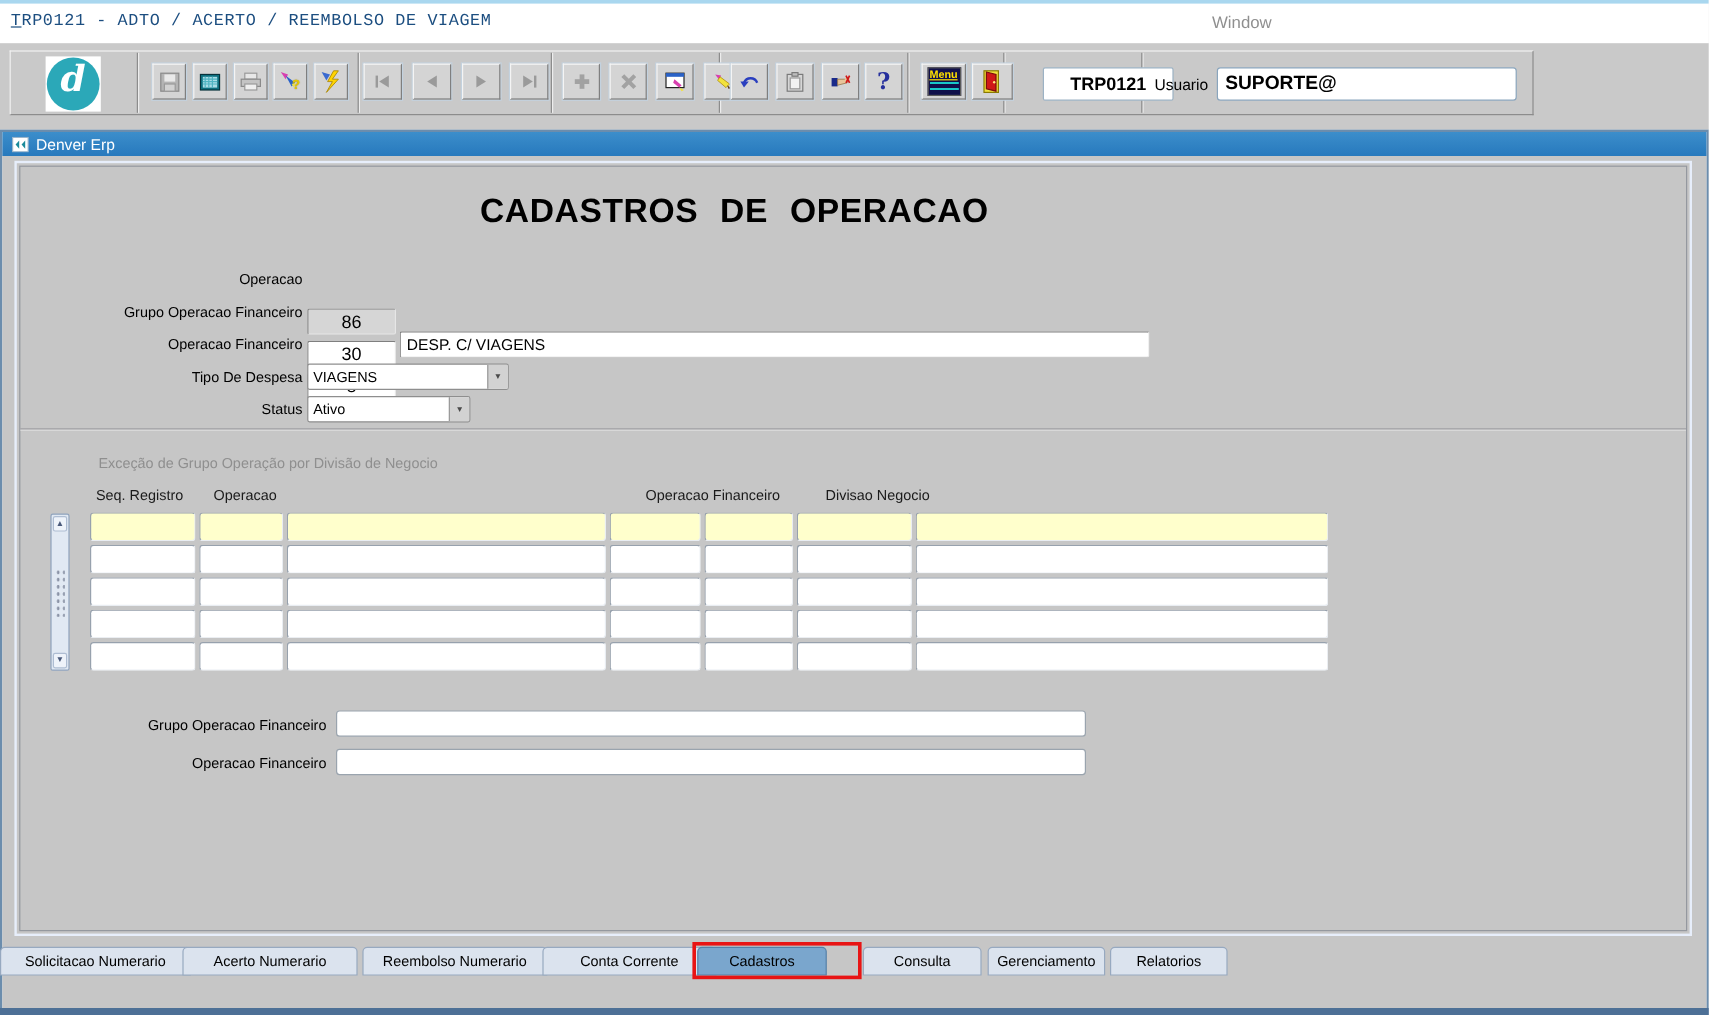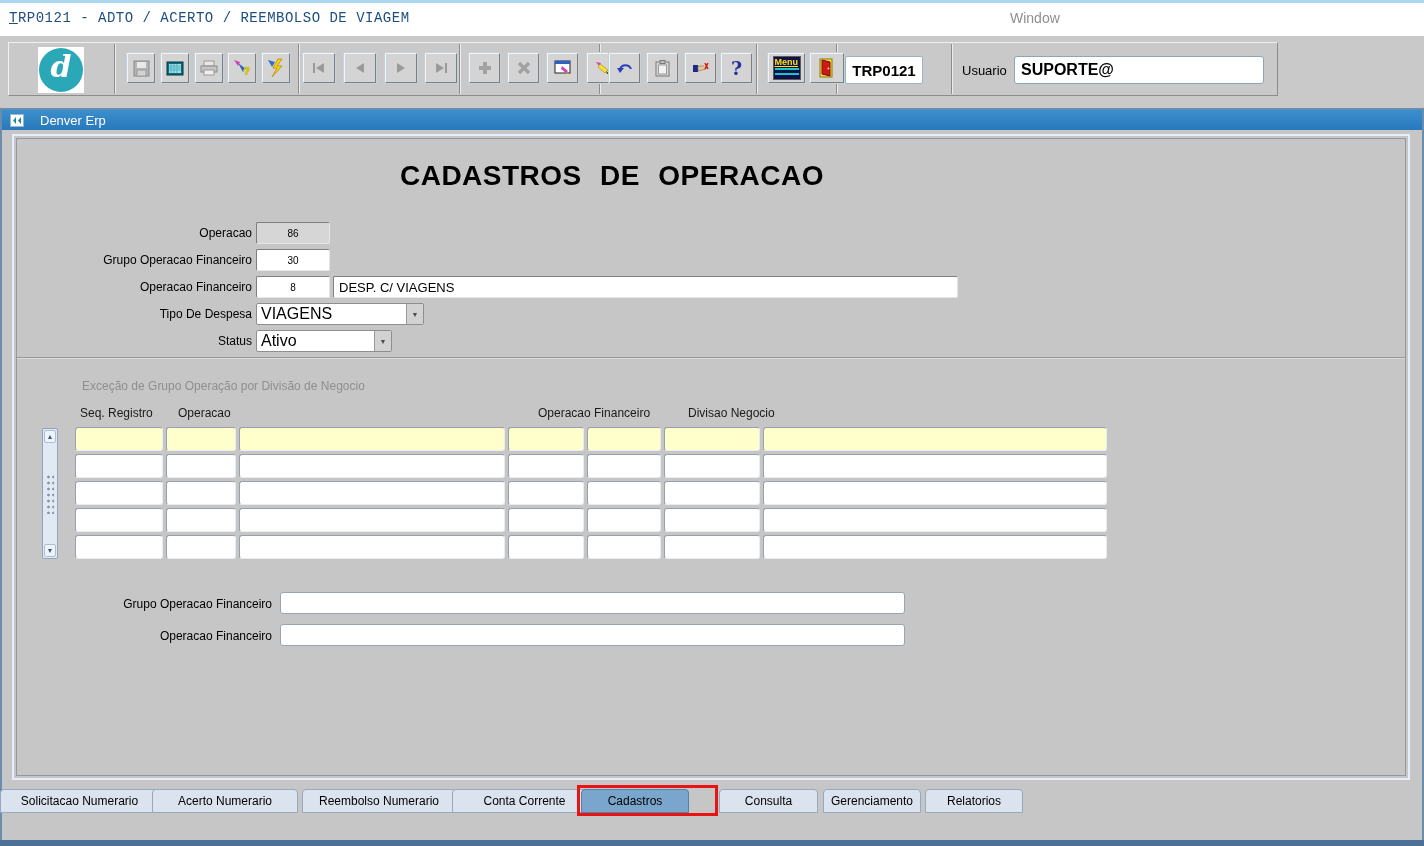--- a/index.html
+++ b/index.html
@@ -23,47 +23,47 @@
                  font-family:"DejaVu Serif", serif; font-style:italic; font-weight:bold; font-size:30px;
                  text-align:center; line-height:38px; }
   .tbtn { top:53px; height:30px; background:#d4d4d4; border:1px solid; border-color:#f4f4f4 #7f7f7f #7f7f7f #f4f4f4;
           box-shadow:0 0 0 1px #c3d2df; display:flex; align-items:center; justify-content:center; cursor:default; }
   .tbtn.w28 { width:28px; } .tbtn.w31 { width:31px; } .tbtn.w32 { width:32px; } .tbtn.w34 { width:34px; } .tbtn.w37 { width:37px; }
   .q-big { font-size:19px; font-weight:bold; color:#26309d; font-family:"DejaVu Serif", serif; }
   .q-small { position:absolute; right:2px; bottom:1px; font-size:11px; font-weight:bold; color:#e6c800; text-shadow:0 0 1px #8a7a00; }
   .menu-icon { width:28px; height:24px; background:#10104a; border:1px solid #5a5a5a; display:flex; flex-direction:column; }
   .menu-icon .mtext { color:#ffe000; font-size:9px; font-weight:bold; line-height:10px; text-align:left; padding-left:1px; text-decoration:underline; }
   .menu-icon .mlines { flex:1; background:repeating-linear-gradient(#18c8c8 0 2px, #10104a 2px 5px); margin:1px; }
-  .trp-box { left:845px; top:56px; width:78px; height:28px; background:#ffffff; border:1px solid #9cb2c4; border-radius:2px;
+  .trp-box { left:869px; top:56px; width:109px; height:28px; background:#ffffff; border:1px solid #9cb2c4; border-radius:2px;
              font-size:15px; font-weight:bold; color:#000; display:flex; align-items:center; justify-content:center; }
   .usuario-lbl { left:962px; top:63px; font-size:13px; color:#000; }
   .user-box { left:1014px; top:56px; width:250px; height:28px; background:#ffffff; border:1px solid #8aa5bd; border-radius:3px;
               font-size:16px; font-weight:bold; color:#000; display:flex; align-items:center; padding-left:6px; }
 
   
   .mdi-border { left:0; top:108px; width:1424px; height:738px; border:2px solid #6b8dad; pointer-events:none; }
   .mdi-titlebar { left:2px; top:110px; width:1420px; height:20px; background:linear-gradient(#3c8ecb,#2779bd); display:flex; align-items:center; }
-  .mdi-title-text { color:#ffffff; font-size:13px; margin-left:16px; }
+  .mdi-title-text { color:#ffffff; font-size:13px; margin-left:6px; }
   .mdi-content { left:2px; top:130px; width:1420px; height:710px; background:#c6c6c6; }
 
   .light-frame { left:12px; top:134px; width:1398px; height:646px; border:2px solid #e7eefb; }
   .panel { left:16px; top:138px; width:1390px; height:638px; border:1px solid #94989f; }
   .divider { left:17px; top:357px; width:1388px; height:2px; border-top:1px solid #97979c; border-bottom:1px solid #dcdcdc; }
 
   .form-title { left:312px; top:160px; width:600px; text-align:center; font-size:28px; font-weight:bold;
                 letter-spacing:0.5px; word-spacing:10px; color:#000; }
 
   .flabel { width:220px; text-align:right; font-size:12px; color:#000; }
   .code-box { width:74px; height:22px; background:#ffffff; border:1px solid; border-color:#7f7f7f #e6e6e6 #e6e6e6 #7f7f7f;
-              border-radius:2px; font-size:10px; display:flex; align-items:center; justify-content:center; }
+              border-radius:2px; font-size:15px; display:flex; align-items:center; justify-content:center;margin-top:35px; }
   .code-box.gray { background:#d6d6d6; }
   .desc-box { width:625px; height:22px; background:#ffffff; border:1px solid; border-color:#7f7f7f #e6e6e6 #e6e6e6 #7f7f7f;
               border-radius:2px; font-size:13px; display:flex; align-items:center; padding-left:5px; }
   .dropdown { height:22px; background:#ffffff; border:1px solid #8e8e8e; border-radius:2px; display:flex; }
-  .dd-text { flex:1; font-size:16px; display:flex; align-items:center; padding-left:4px; }
+  .dd-text { flex:1; font-size:12px; display:flex; align-items:center; padding-left:4px; }
   .dd-btn { width:17px; background:#d2d2d2; border-left:1px solid #9a9a9a; font-size:7px; color:#4a4a4a;
             display:flex; align-items:center; justify-content:center; }
 
   .section-title { left:82px; top:379px; font-size:12px; color:#8f8f8f; }
   .gridhdr { top:406px; font-size:12px; color:#1a1a1a; }
 
   .grid-row { left:75px; width:1040px; height:24px; display:flex; gap:3px; }
   .gcell { height:24px; background:#ffffff; border:1px solid; border-color:#97a1ad #e9edf2 #e9edf2 #97a1ad;
            border-radius:3px; font-size:13px; padding-left:4px; }
   .grid-row.hl .gcell { background:#ffffcc; }

